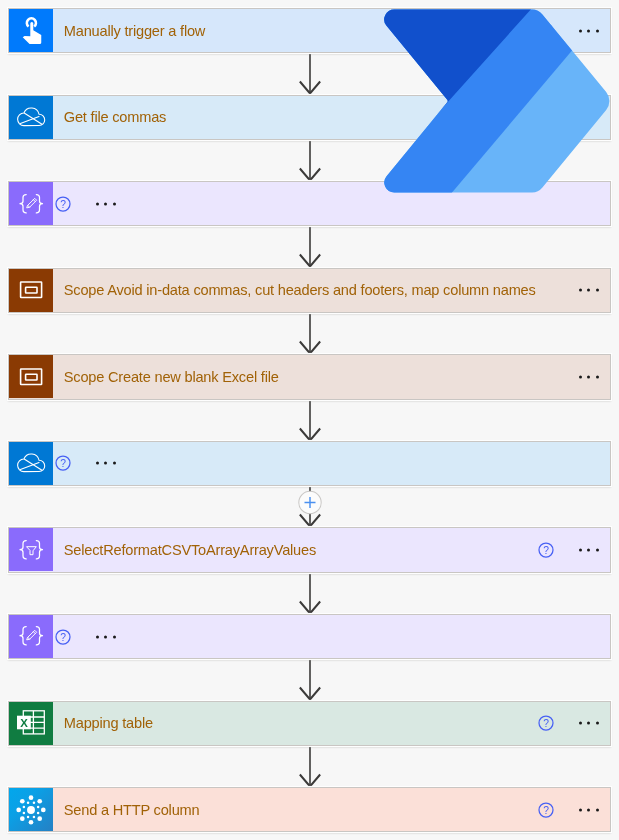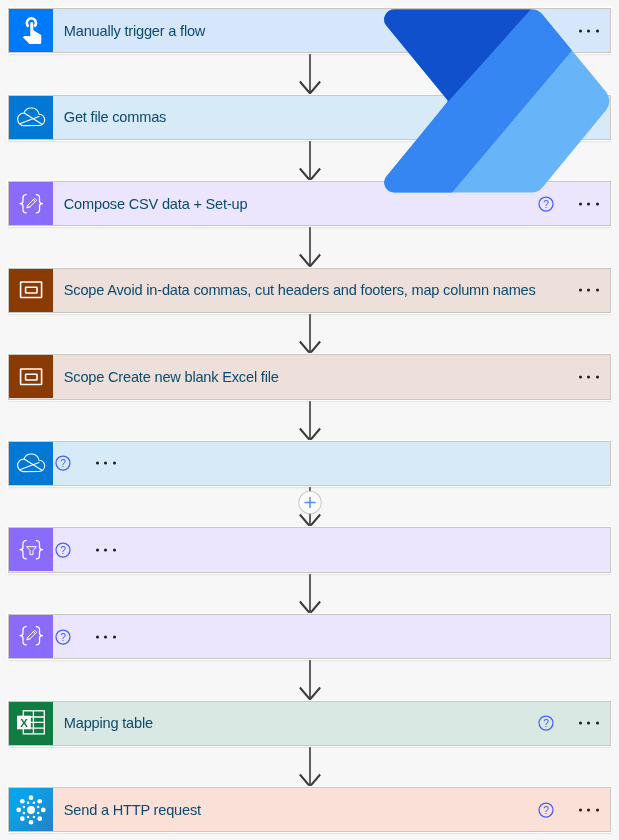--- a/index.html
+++ b/index.html
@@ -9,21 +9,21 @@
     font-family:"Liberation Sans",sans-serif;
   }
   #flow{position:absolute;left:0;top:0;width:619px;height:840px;}
 
   .card{position:absolute;left:8.1px;width:603px;height:45.3px;display:flex;align-items:center;
         box-sizing:border-box;border:0.85px solid #c9c6c3;
         box-shadow:0 0 0 1.1px #fefefe, 0 1.1px 2.0px rgba(110,106,102,0.42);}
   .ico{width:44px;height:43px;flex:0 0 44px;align-self:stretch;
        display:flex;align-items:center;justify-content:center;position:relative;}
   .ico svg{display:block;}
-  .title{flex:1 1 auto;min-width:0;font-size:14.6px;letter-spacing:-0.2px;color:#0c4a6e;
+  .title{flex:1 1 auto;min-width:0;font-size:14.6px;letter-spacing:-0.2px;color:#a16207;
          padding-left:10.7px;white-space:nowrap;overflow:hidden;}
   .right{flex:0 0 auto;display:flex;align-items:center;position:relative;width:74px;height:100%;}
   .helpwrap{position:absolute;left:1.1px;top:50%;transform:translateY(-50%);width:18px;height:18px;
             display:flex;align-items:center;justify-content:center;}
   .dots{position:absolute;left:42.7px;top:50%;transform:translateY(-50%);
         display:flex;align-items:center;gap:5.5px;height:3px;}
   .dots i{width:3px;height:3px;border-radius:50%;background:#1a1a1a;display:block;}
 
   .conn{position:absolute;left:0;width:619px;pointer-events:none;}
   .logo{position:absolute;pointer-events:none;}
@@ -124,21 +124,20 @@
     <path d="M17.2 12.5 c-2.7 0-3.2 1.3-3.2 3.1 v3.6 c0 1.6-1.1 2.4-3.0 2.5 c1.9 .1 3.0 .9 3.0 2.5 v3.6 c0 1.8 .5 3.1 3.2 3.1"></path>
     <path d="M27.3 12.5 c2.7 0 3.2 1.3 3.2 3.1 v3.6 c0 1.6 1.1 2.4 3.0 2.5 c-1.9 .1-3.0 .9-3.0 2.5 v3.6 c0 1.8-.5 3.1-3.2 3.1"></path>
   </g>
   <g fill="none" stroke="#fff" stroke-width="0.95" stroke-linejoin="round" stroke-linecap="round">
     <path d="M18.10 25.80 L20.61 25.21 L27.65 18.26 L25.75 16.34 L18.72 23.29 Z"></path>
     <path d="M20.61 25.21 L18.72 23.29"></path>
     <path d="M26.30 19.60 L24.40 17.68"></path>
   </g>
 </svg>
       </div>
-   <div class="title">Compose CSV data + Set-up</div>
    <div class="right">
      <div class="helpwrap">
           <svg width="18" height="18" viewBox="0 0 18 18">
   <circle cx="9" cy="9" r="7.0" fill="none" stroke="#4760F4" stroke-width="1.25"></circle>
   <text x="9" y="12.75" font-family="'Liberation Sans',sans-serif" font-size="10.3" fill="#4760F4" text-anchor="middle">?</text>
 </svg>
         </div>
      <div class="dots">
           <i></i>
           <i></i>
@@ -213,20 +212,21 @@
         <svg width="44" height="44" viewBox="0 0 44 44">
   <g fill="none" stroke="#fff" stroke-width="1.25" stroke-linecap="round" stroke-linejoin="round">
     <path d="M17.2 12.5 c-2.7 0-3.2 1.3-3.2 3.1 v3.6 c0 1.6-1.1 2.4-3.0 2.5 c1.9 .1 3.0 .9 3.0 2.5 v3.6 c0 1.8 .5 3.1 3.2 3.1"></path>
     <path d="M27.3 12.5 c2.7 0 3.2 1.3 3.2 3.1 v3.6 c0 1.6 1.1 2.4 3.0 2.5 c-1.9 .1-3.0 .9-3.0 2.5 v3.6 c0 1.8-.5 3.1-3.2 3.1"></path>
   </g>
   <g fill="none" stroke="#fff" stroke-width="1.0" stroke-linejoin="round" stroke-linecap="round">
     <path d="M17.90 18.70 L27.30 18.70 L24.00 22.80 L24.00 26.70 L21.00 26.70 L21.00 22.80 Z"></path>
   </g>
 </svg>
       </div>
+   <div class="title">SelectReformatCSVToArrayArrayValues</div>
    <div class="right">
      <div class="helpwrap">
           <svg width="18" height="18" viewBox="0 0 18 18">
   <circle cx="9" cy="9" r="7.0" fill="none" stroke="#4760F4" stroke-width="1.25"></circle>
   <text x="9" y="12.75" font-family="'Liberation Sans',sans-serif" font-size="10.3" fill="#4760F4" text-anchor="middle">?</text>
 </svg>
         </div>
      <div class="dots">
           <i></i>
           <i></i>
@@ -305,21 +305,21 @@
             <circle cx="29.11" cy="19.0" r="1.25"></circle>
             <circle cx="29.11" cy="24.9" r="1.25"></circle>
             <circle cx="24.95" cy="29.06" r="1.25"></circle>
             <circle cx="19.05" cy="29.06" r="1.25"></circle>
             <circle cx="14.89" cy="24.9" r="1.25"></circle>
             <circle cx="14.89" cy="19.0" r="1.25"></circle>
             <circle cx="19.05" cy="14.84" r="1.25"></circle>
   </g>
 </svg>
       </div>
-   <div class="title">Send a HTTP request</div>
+   <div class="title">Send a HTTP column</div>
    <div class="right">
      <div class="helpwrap">
           <svg width="18" height="18" viewBox="0 0 18 18">
   <circle cx="9" cy="9" r="7.0" fill="none" stroke="#4760F4" stroke-width="1.25"></circle>
   <text x="9" y="12.75" font-family="'Liberation Sans',sans-serif" font-size="10.3" fill="#4760F4" text-anchor="middle">?</text>
 </svg>
         </div>
      <div class="dots">
           <i></i>
           <i></i>

